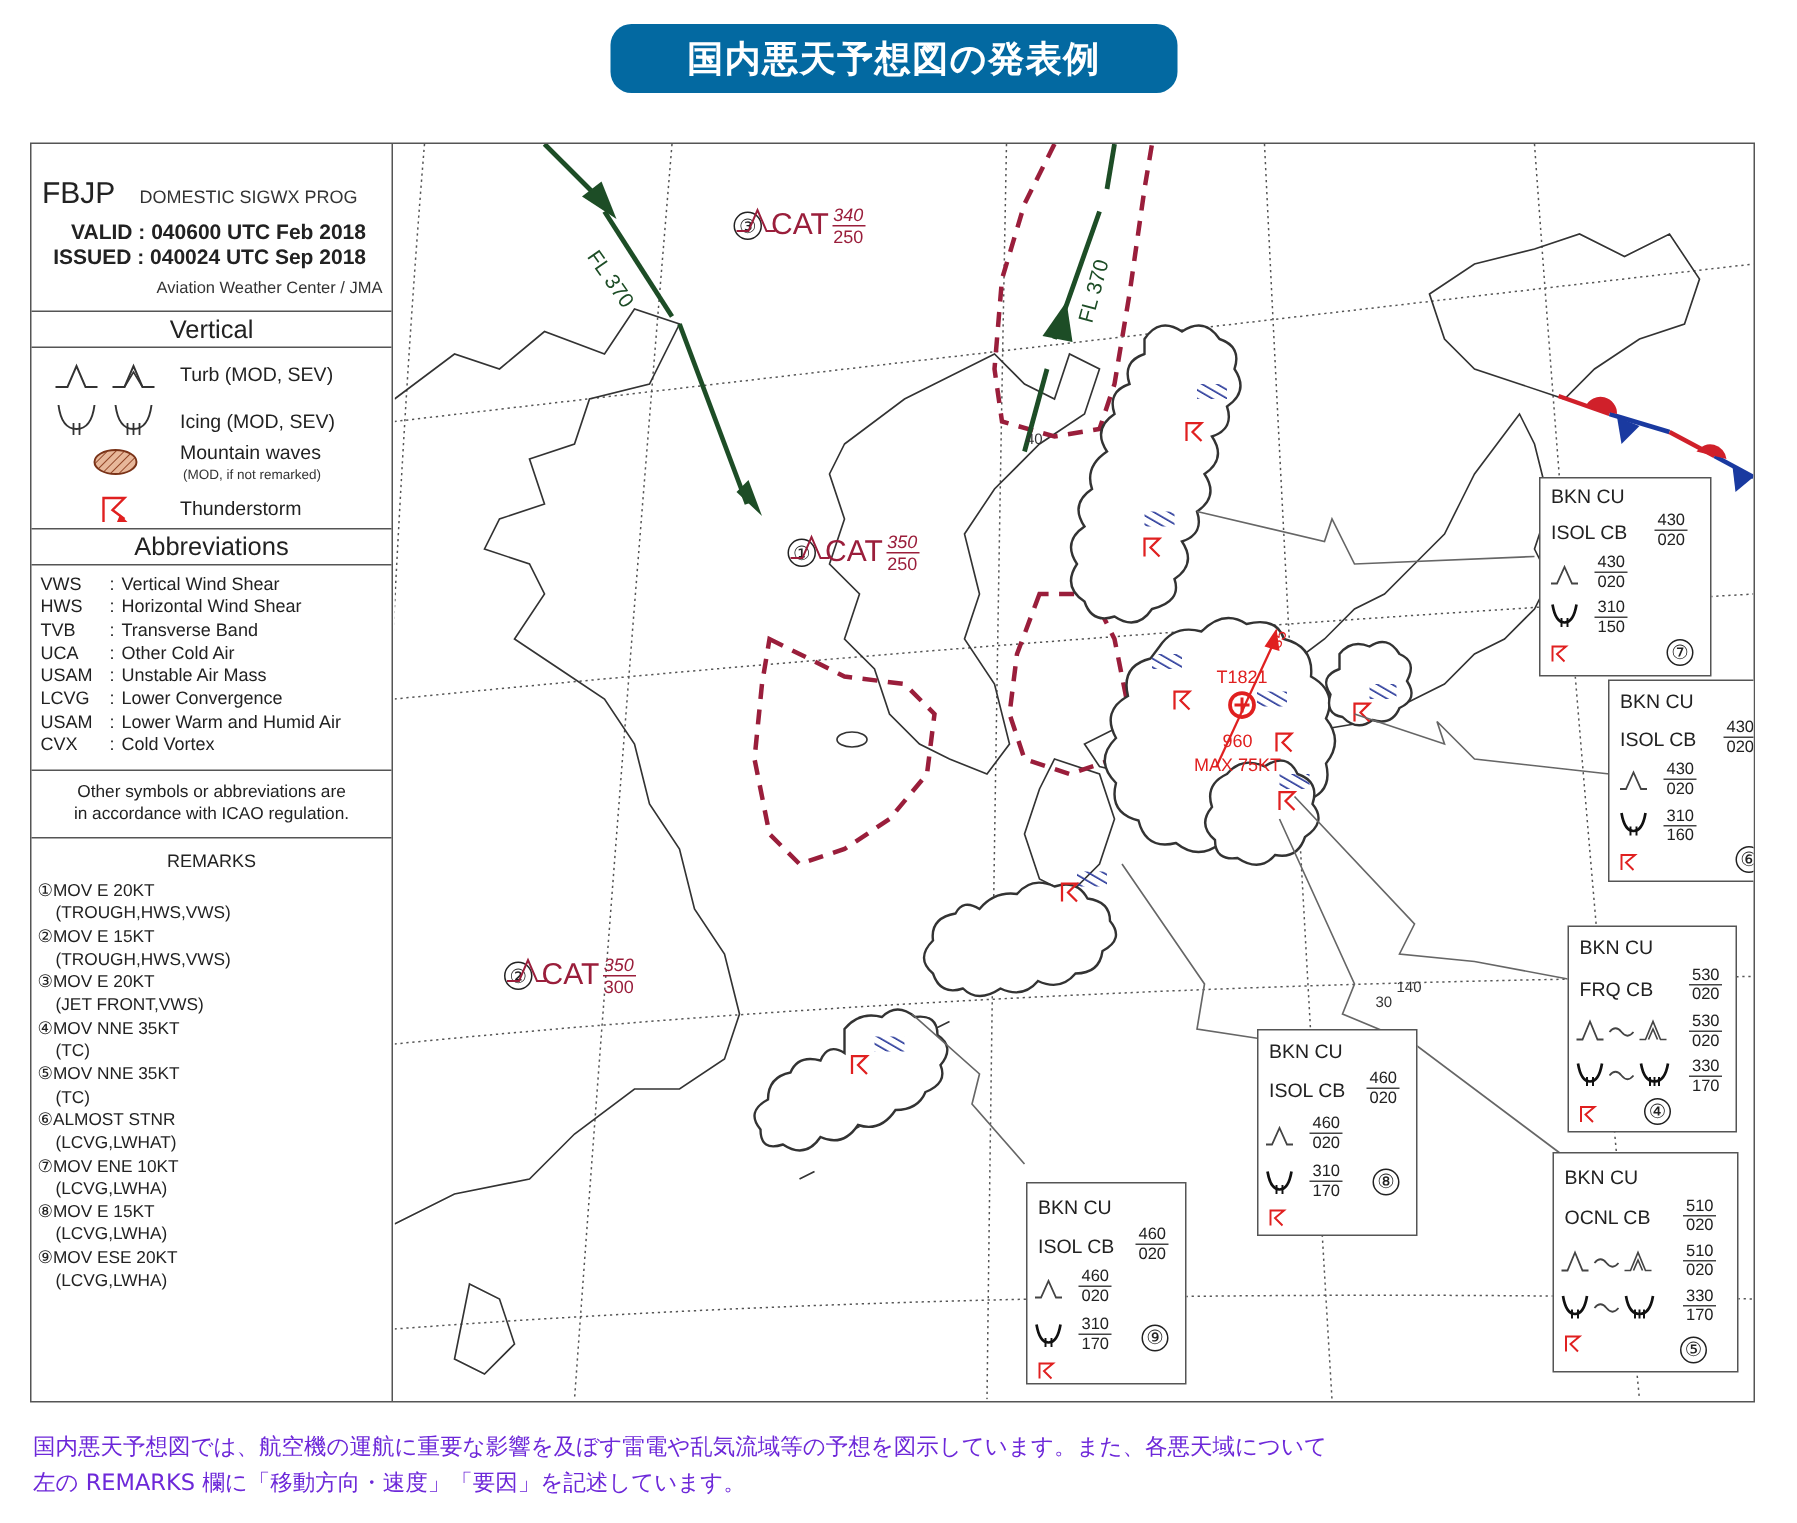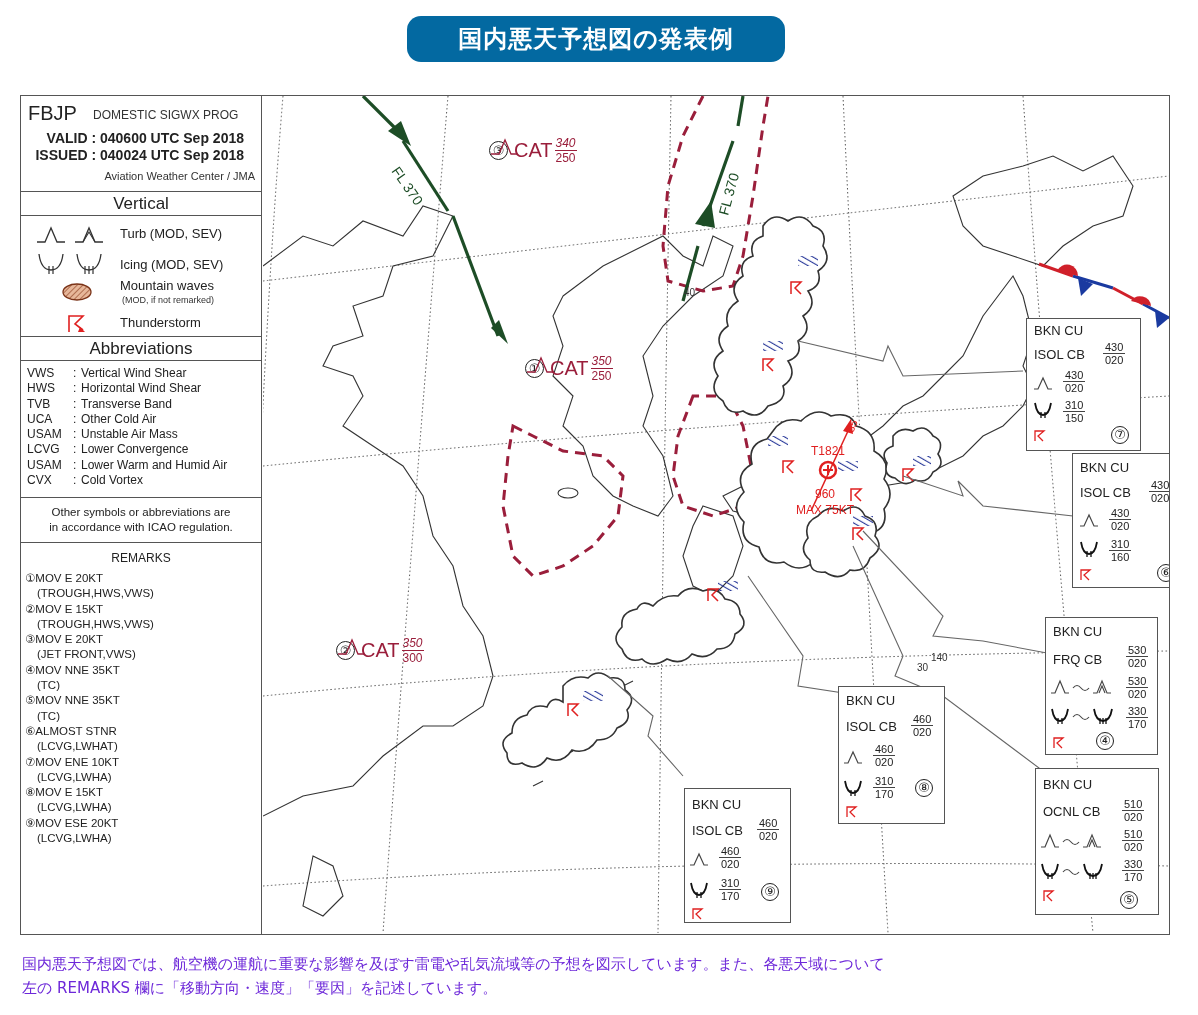--- a/index.html
+++ b/index.html
@@ -16,21 +16,21 @@
   .frame {
     position: absolute; left: 20px; top: 95px; width: 1150px; height: 840px;
     border: 1.5px solid #555; background: #fff;
   }
 
   
   .legend {
     position: absolute; left: 0; top: 0; width: 241px; height: 100%;
     border-right: 1.5px solid #555; font-size: 12px;
   }
-  .lg-header { height: 95px; padding: 6px 6px 0 6px; position: relative; }
+  .lg-header { height: 95px; padding: 6px 6px 0 6px; position: relative; margin-top: 16px; }
   .lg-code { font-size: 20px; position: absolute; left: 7px; top: 6px; }
   .lg-sub { font-size: 12px; position: absolute; left: 72px; top: 12px; color: #333; }
   .lg-valid, .lg-issued { position: absolute; right: 17px; font-weight: bold; font-size: 14px; }
   .lg-valid { top: 34px; }
   .lg-issued { top: 51px; }
   .lg-center { position: absolute; right: 6px; top: 74px; font-size: 11px; color: #333; }
 
   .lg-section-title {
     height: 25px; border-top: 1.5px solid #555; border-bottom: 1.5px solid #555;
     text-align: center; font-size: 17px; line-height: 23px;
@@ -91,21 +91,21 @@
 <body>
 
 <div class="title-pill">国内悪天予想図の発表例</div>
 
 <div class="frame">
 
   <div class="legend">
     <div class="lg-header">
       <span class="lg-code">FBJP</span>
       <span class="lg-sub">DOMESTIC SIGWX PROG</span>
-      <span class="lg-valid">VALID : 040600 UTC Sep 2018</span>
+      <span class="lg-valid">VALID : 040600 UTC Feb 2018</span>
       <span class="lg-issued">ISSUED : 040024 UTC Sep 2018</span>
       <span class="lg-center">Aviation Weather Center / JMA</span>
     </div>
 
     <div class="lg-section-title">Vertical</div>
     <div class="sym-block">
       <div class="sym-row" style="top:6px;height:24px;">
         <svg width="95" height="24" style="position:absolute;left:4px;top:0">
           <path d="M12 20 H20 L26 6 L32 20 H40" fill="none" stroke="#333" stroke-width="1.3"></path>
           <path d="M50 20 H58 L64 6 L70 20 H78" fill="none" stroke="#333" stroke-width="1.3"></path>

